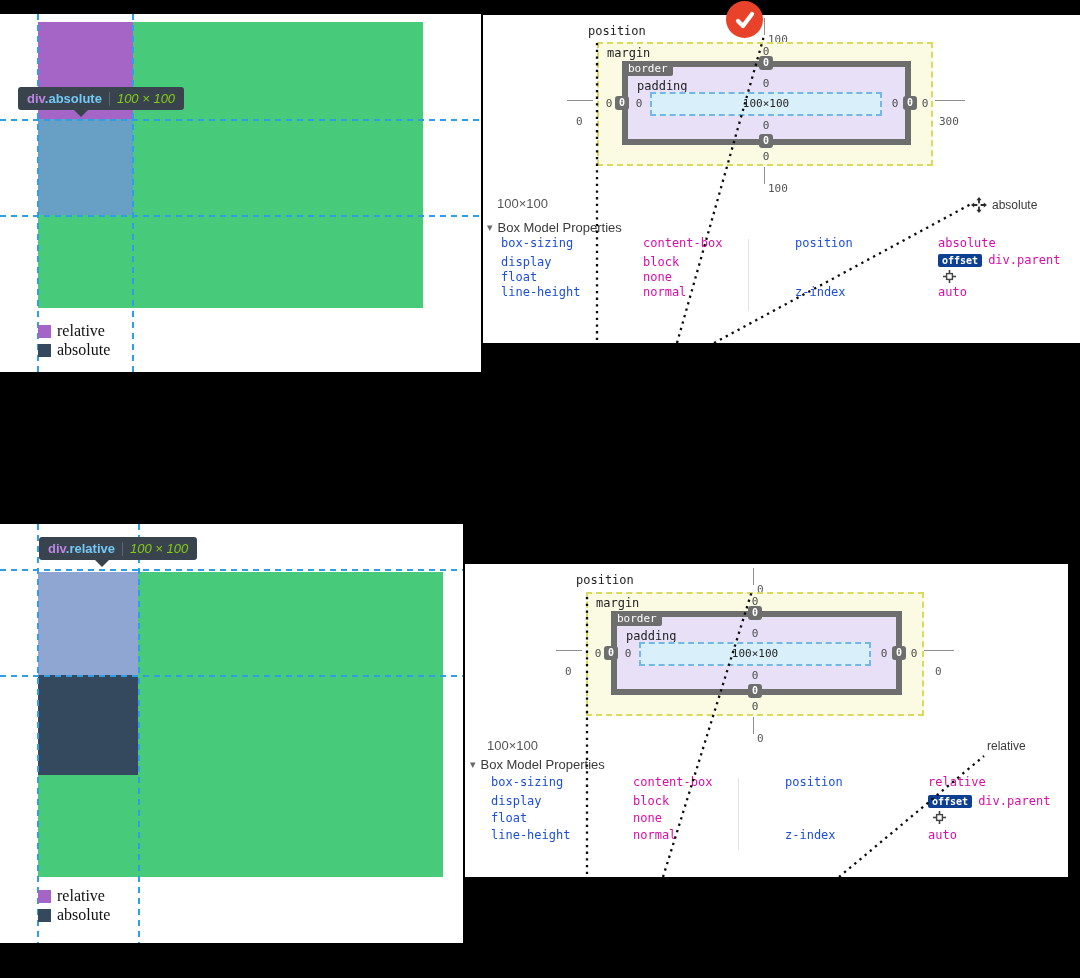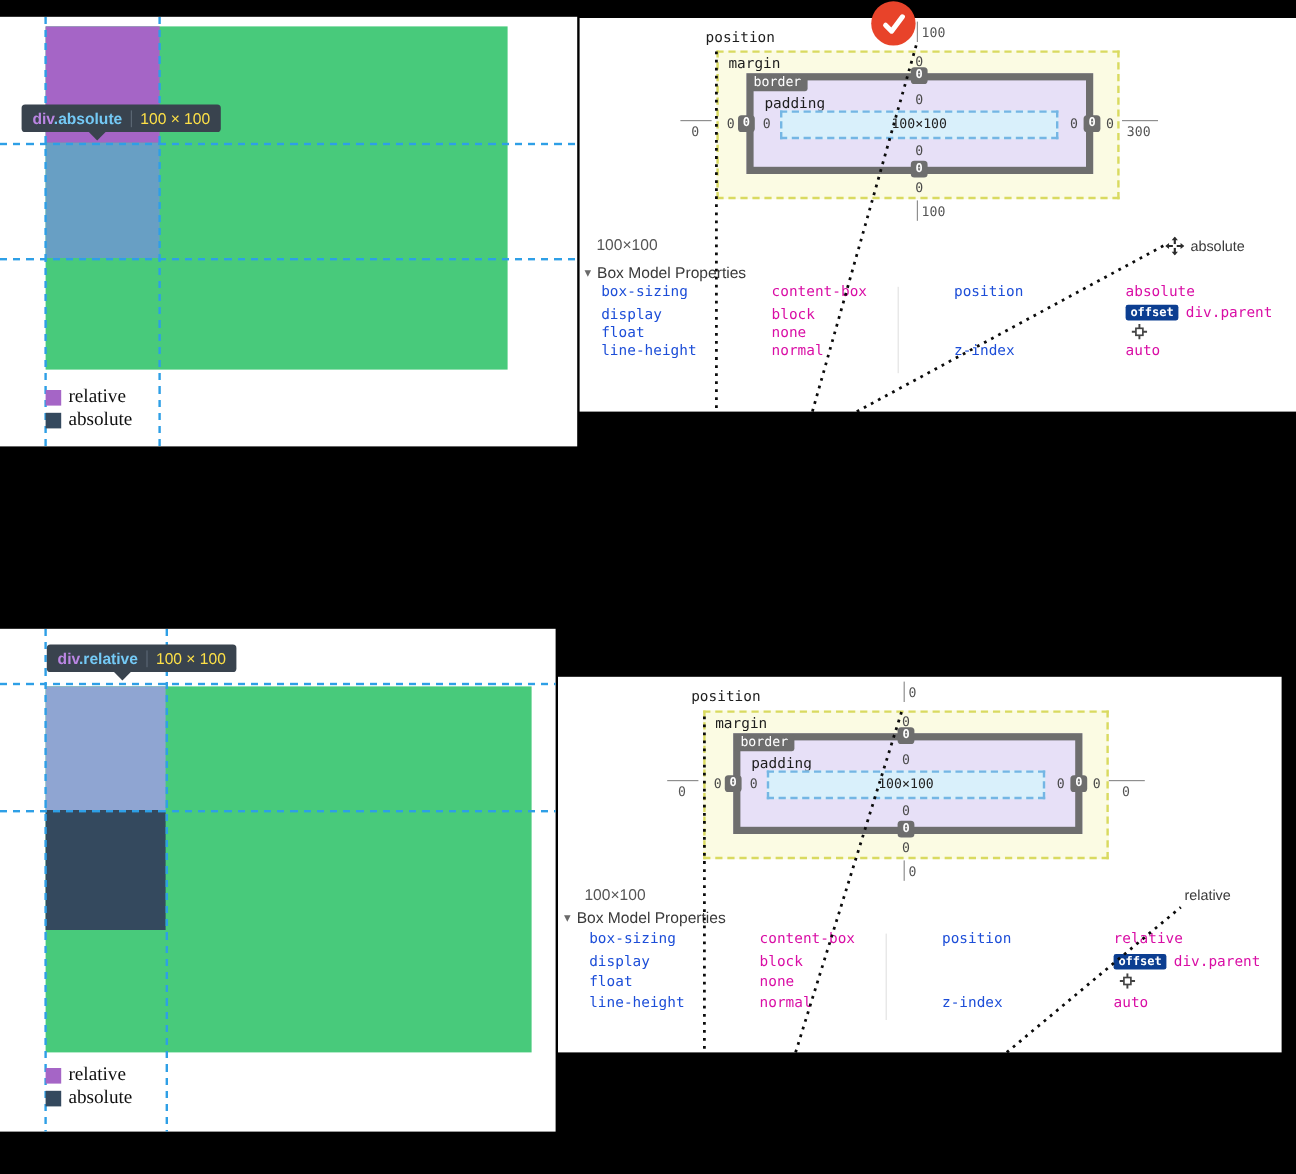--- a/index.html
+++ b/index.html
@@ -15,38 +15,38 @@
     background:repeating-linear-gradient(180deg,#2E9FE6 0 6px,transparent 6px 11px);}
   .tip{position:absolute;background:#39434E;border-radius:3px;padding:4px 9px;
        display:flex;align-items:center;gap:7px;white-space:nowrap;
        font:13px "Liberation Sans",sans-serif;z-index:6;}
   .tip:after{content:"";position:absolute;left:56px;bottom:-7px;
        border-left:7px solid transparent;border-right:7px solid transparent;
        border-top:7px solid #39434E;}
   .tip .tag{color:#BB86E3;font-weight:bold;}
   .tip .cls{color:#74C9F5;font-weight:bold;}
   .tip .sep{width:1px;height:14px;background:#5A6672;}
-  .tip .dims{color:#fde047;}
+  .tip .dims{color:#84cc16;font-style:italic;}
   .legend-row{position:absolute;display:flex;align-items:center;gap:6px;
        font:16px "Liberation Serif",serif;color:#101010;}
   .swatch{width:13px;height:13px;display:inline-block;}
 
   
   .yellow{position:absolute;background:#FBFBE3;border:2px dashed #D9DA60;box-sizing:border-box;}
   .borderbox{position:absolute;background:#E7E0F7;border:6px solid #6E6E6E;box-sizing:border-box;}
   .contentbox{position:absolute;background:#D9F0FB;border:2px dashed #74B6E4;box-sizing:border-box;
        text-align:center;font:11px "DejaVu Sans Mono",monospace;color:#222;line-height:20px;}
   .mlabel{position:absolute;font:12px "DejaVu Sans Mono",monospace;color:#1d1d1d;white-space:nowrap;}
   .chip{position:absolute;width:14px;height:14px;background:#6E6E6E;border-radius:3px;
        color:#fff;font:bold 10px/14px "DejaVu Sans Mono",monospace;text-align:center;z-index:3;}
   .chip-border{position:absolute;background:#6E6E6E;border-radius:2px;color:#fff;
        font:11px/14px "DejaVu Sans Mono",monospace;padding:0 5px;z-index:3;}
   .vv{position:absolute;width:12px;text-align:center;
        font:11px "DejaVu Sans Mono",monospace;color:#4A4A4A;}
-  .pv{position:absolute;font:11px "DejaVu Sans Mono",monospace;color:#555;white-space:nowrap;}
+  .pv{position:absolute;font:11px "DejaVu Sans Mono",monospace;color:#555;white-space:nowrap;margin-top:12px;}
   .tickv{position:absolute;width:1px;height:17px;background:#8f8f8f;}
   .oline{position:absolute;height:1px;background:#8f8f8f;}
 
   
   .sizetext{position:absolute;font:13px "Liberation Sans",sans-serif;color:#555;}
   .section{position:absolute;display:flex;align-items:center;gap:5px;
        font:13px "Liberation Sans",sans-serif;color:#3A3A3A;}
   .tri{color:#6a6a6a;font-size:11px;}
   .pk{position:absolute;font:12px "DejaVu Sans Mono",monospace;color:#1d4ed8;white-space:nowrap;}
   .pval{position:absolute;font:12px "DejaVu Sans Mono",monospace;color:#D90DA5;white-space:nowrap;}

